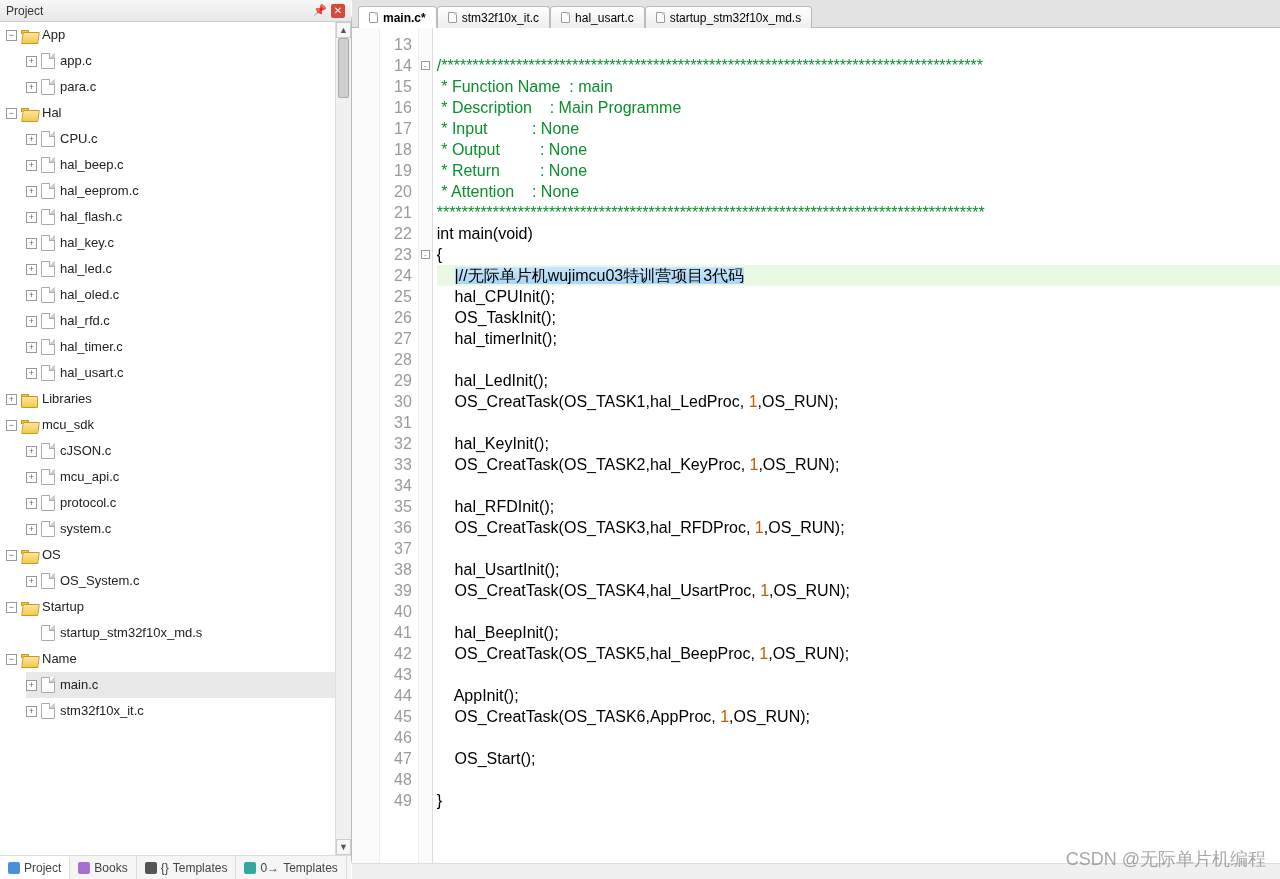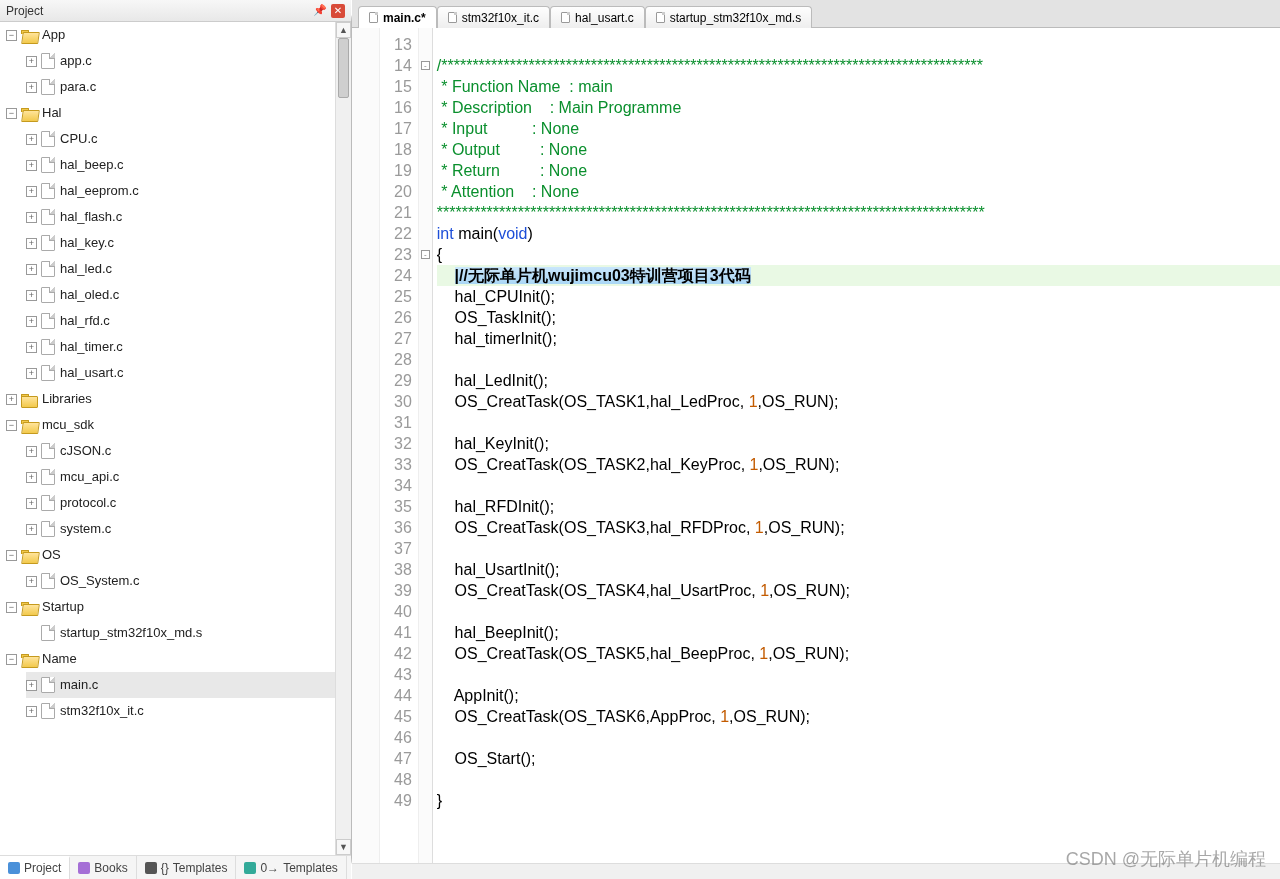--- a/index.html
+++ b/index.html
@@ -39,24 +39,24 @@
 .tab .dot{width:9px;height:11px;background:#fff;border:1px solid #999;border-radius:1px;position:relative;}
 .tab .dot::before{content:"";position:absolute;right:-1px;top:-1px;width:3px;height:3px;background:#ccc;}
 .codeview{flex:1;display:flex;overflow:hidden;font-family:Consolas,'Courier New',monospace;font-size:16px;line-height:21px;}
 .marginbar{width:28px;background:#fbfbfb;border-right:1px solid #eee;}
 .gutter{background:#fff;text-align:right;color:#9a9a9a;padding:6px 6px 22px 14px;user-select:none;border-right:1px solid #eee;}
 .fold{width:14px;background:#fbfbfb;border-right:1px solid #ddd;font-size:10px;color:#777;padding-top:6px;}
 .fold div{height:21px;display:flex;align-items:center;justify-content:center;}
 .fbox{width:9px;height:9px;border:1px solid #999;font-size:8px;line-height:7px;text-align:center;background:#fff;}
 .code{flex:1;padding:6px 0 6px 4px;white-space:pre;overflow:auto;}
 .ln{height:21px;}
-.c-kw{color:#1d4ed8;}
+.c-kw{color:#000000;}
 .c-cm{color:#0a8f2d;}
 .c-num{color:#c35b00;}
-.hl{background:linear-gradient(#c9e6fb,#a9d6f5);font-weight:bold;}
+.hl{background:linear-gradient(#c9e6fb,#a9d6f5);}
 .curln{background:#e9f9e4;}
 .hscroll{height:16px;background:#f0f0f0;border-top:1px solid #ddd;}
 .watermark{position:fixed;right:14px;bottom:8px;font-size:18px;color:rgba(120,120,120,0.65);font-family:sans-serif;}
 </style>
 </head>
 <body>
 
 <div class="root">
   <div class="sidebar">
     <div class="sidebar-head">

